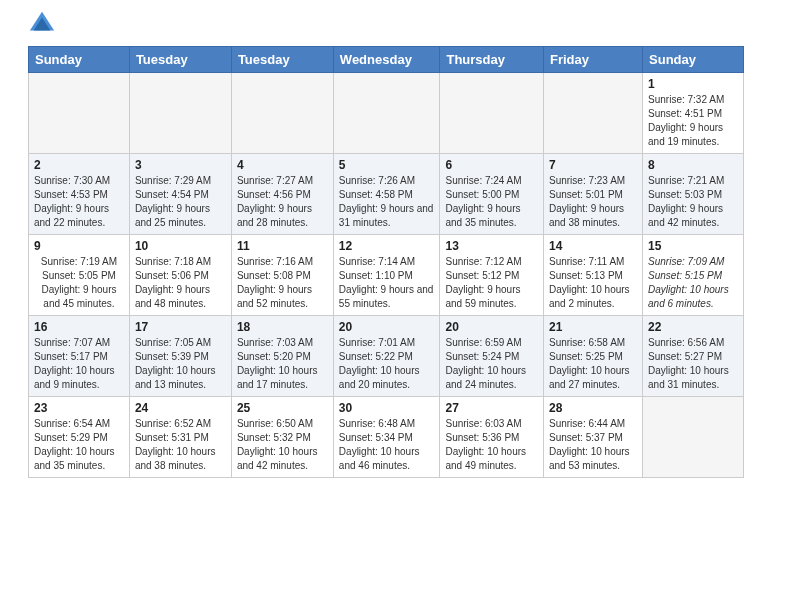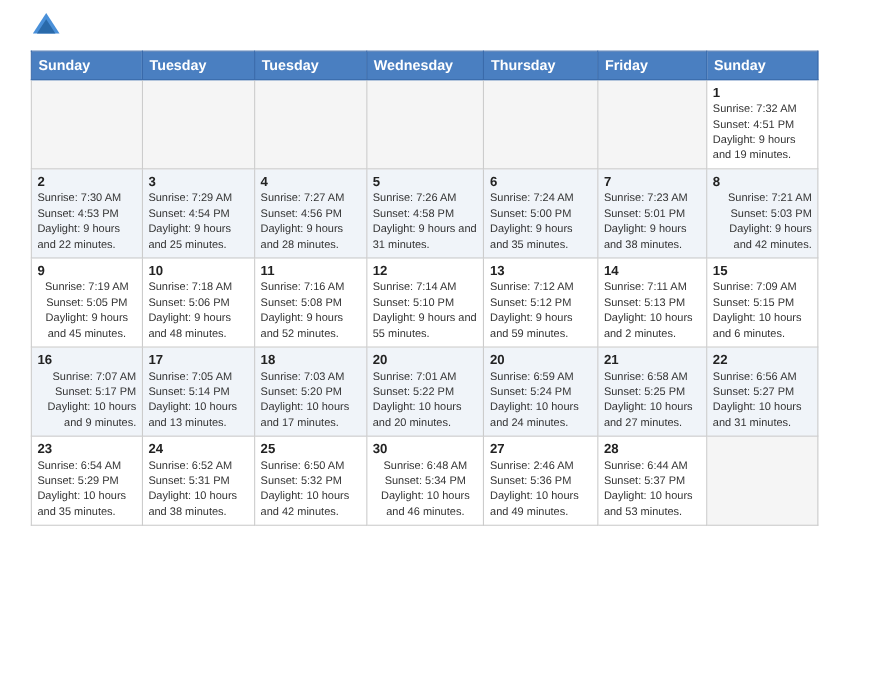--- a/index.html
+++ b/index.html
@@ -176,21 +176,21 @@
 Daylight: 9 hours and 35 minutes.</div>
           </td>
           <td>
             <span class="day-num">7</span>
             <div class="day-info" style="white-space: pre-line;">Sunrise: 7:23 AM
 Sunset: 5:01 PM
 Daylight: 9 hours and 38 minutes.</div>
           </td>
           <td>
             <span class="day-num">8</span>
-            <div class="day-info" style="white-space: pre-line; text-align: right;">Sunrise: 7:21 AM
+            <div class="day-info" style="white-space: pre-line;">Sunrise: 7:21 AM
 Sunset: 5:03 PM
 Daylight: 9 hours and 42 minutes.</div>
           </td>
         </tr>
         <tr>
           <td>
             <span class="day-num">9</span>
             <div class="day-info" style="white-space: pre-line; text-align: center;">Sunrise: 7:19 AM
 Sunset: 5:05 PM
 Daylight: 9 hours and 45 minutes.</div>
@@ -203,53 +203,53 @@
           </td>
           <td>
             <span class="day-num">11</span>
             <div class="day-info" style="white-space: pre-line;">Sunrise: 7:16 AM
 Sunset: 5:08 PM
 Daylight: 9 hours and 52 minutes.</div>
           </td>
           <td>
             <span class="day-num">12</span>
             <div class="day-info" style="white-space: pre-line;">Sunrise: 7:14 AM
-Sunset: 5:10 PM
+Sunset: 1:10 PM
 Daylight: 9 hours and 55 minutes.</div>
           </td>
           <td>
             <span class="day-num">13</span>
             <div class="day-info" style="white-space: pre-line;">Sunrise: 7:12 AM
 Sunset: 5:12 PM
 Daylight: 9 hours and 59 minutes.</div>
           </td>
           <td>
             <span class="day-num">14</span>
             <div class="day-info" style="white-space: pre-line;">Sunrise: 7:11 AM
 Sunset: 5:13 PM
 Daylight: 10 hours and 2 minutes.</div>
           </td>
           <td>
             <span class="day-num">15</span>
-            <div class="day-info" style="white-space: pre-line;">Sunrise: 7:09 AM
+            <div class="day-info" style="white-space: pre-line; font-style: italic;">Sunrise: 7:09 AM
 Sunset: 5:15 PM
 Daylight: 10 hours and 6 minutes.</div>
           </td>
         </tr>
         <tr>
           <td>
             <span class="day-num">16</span>
-            <div class="day-info" style="white-space: pre-line; text-align: right;">Sunrise: 7:07 AM
+            <div class="day-info" style="white-space: pre-line;">Sunrise: 7:07 AM
 Sunset: 5:17 PM
 Daylight: 10 hours and 9 minutes.</div>
           </td>
           <td>
             <span class="day-num">17</span>
             <div class="day-info" style="white-space: pre-line;">Sunrise: 7:05 AM
-Sunset: 5:14 PM
+Sunset: 5:39 PM
 Daylight: 10 hours and 13 minutes.</div>
           </td>
           <td>
             <span class="day-num">18</span>
             <div class="day-info" style="white-space: pre-line;">Sunrise: 7:03 AM
 Sunset: 5:20 PM
 Daylight: 10 hours and 17 minutes.</div>
           </td>
           <td>
             <span class="day-num">20</span>
@@ -290,27 +290,27 @@
 Daylight: 10 hours and 38 minutes.</div>
           </td>
           <td>
             <span class="day-num">25</span>
             <div class="day-info" style="white-space: pre-line;">Sunrise: 6:50 AM
 Sunset: 5:32 PM
 Daylight: 10 hours and 42 minutes.</div>
           </td>
           <td>
             <span class="day-num">30</span>
-            <div class="day-info" style="white-space: pre-line; text-align: center;">Sunrise: 6:48 AM
+            <div class="day-info" style="white-space: pre-line;">Sunrise: 6:48 AM
 Sunset: 5:34 PM
 Daylight: 10 hours and 46 minutes.</div>
           </td>
           <td>
             <span class="day-num">27</span>
-            <div class="day-info" style="white-space: pre-line;">Sunrise: 2:46 AM
+            <div class="day-info" style="white-space: pre-line;">Sunrise: 6:03 AM
 Sunset: 5:36 PM
 Daylight: 10 hours and 49 minutes.</div>
           </td>
           <td>
             <span class="day-num">28</span>
             <div class="day-info" style="white-space: pre-line;">Sunrise: 6:44 AM
 Sunset: 5:37 PM
 Daylight: 10 hours and 53 minutes.</div>
           </td>
           <td class="empty"></td>

